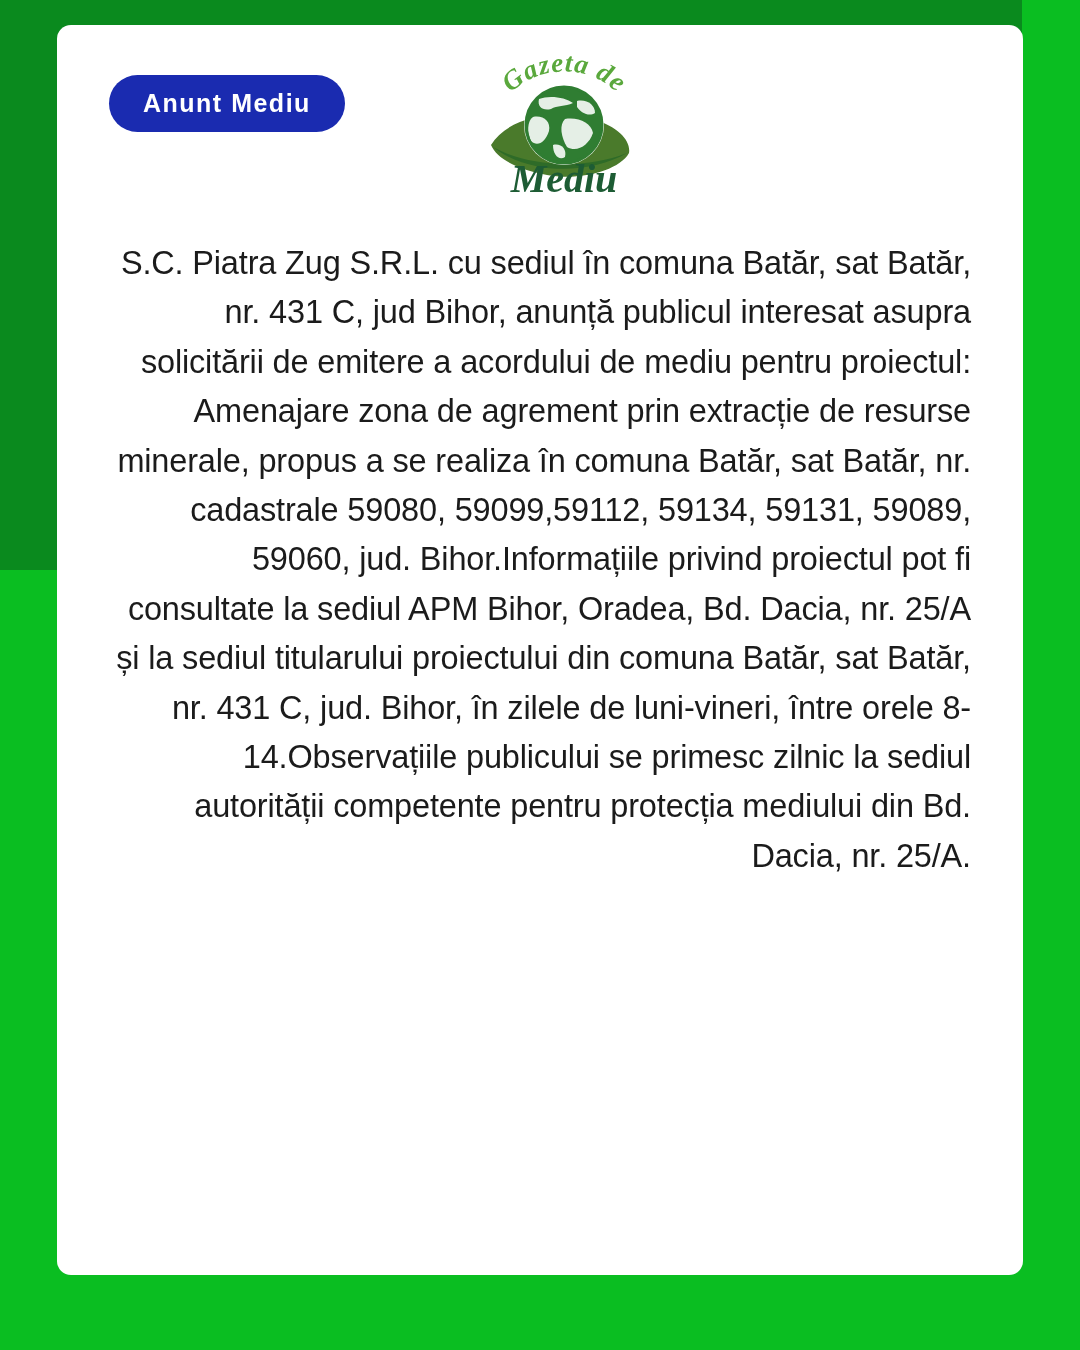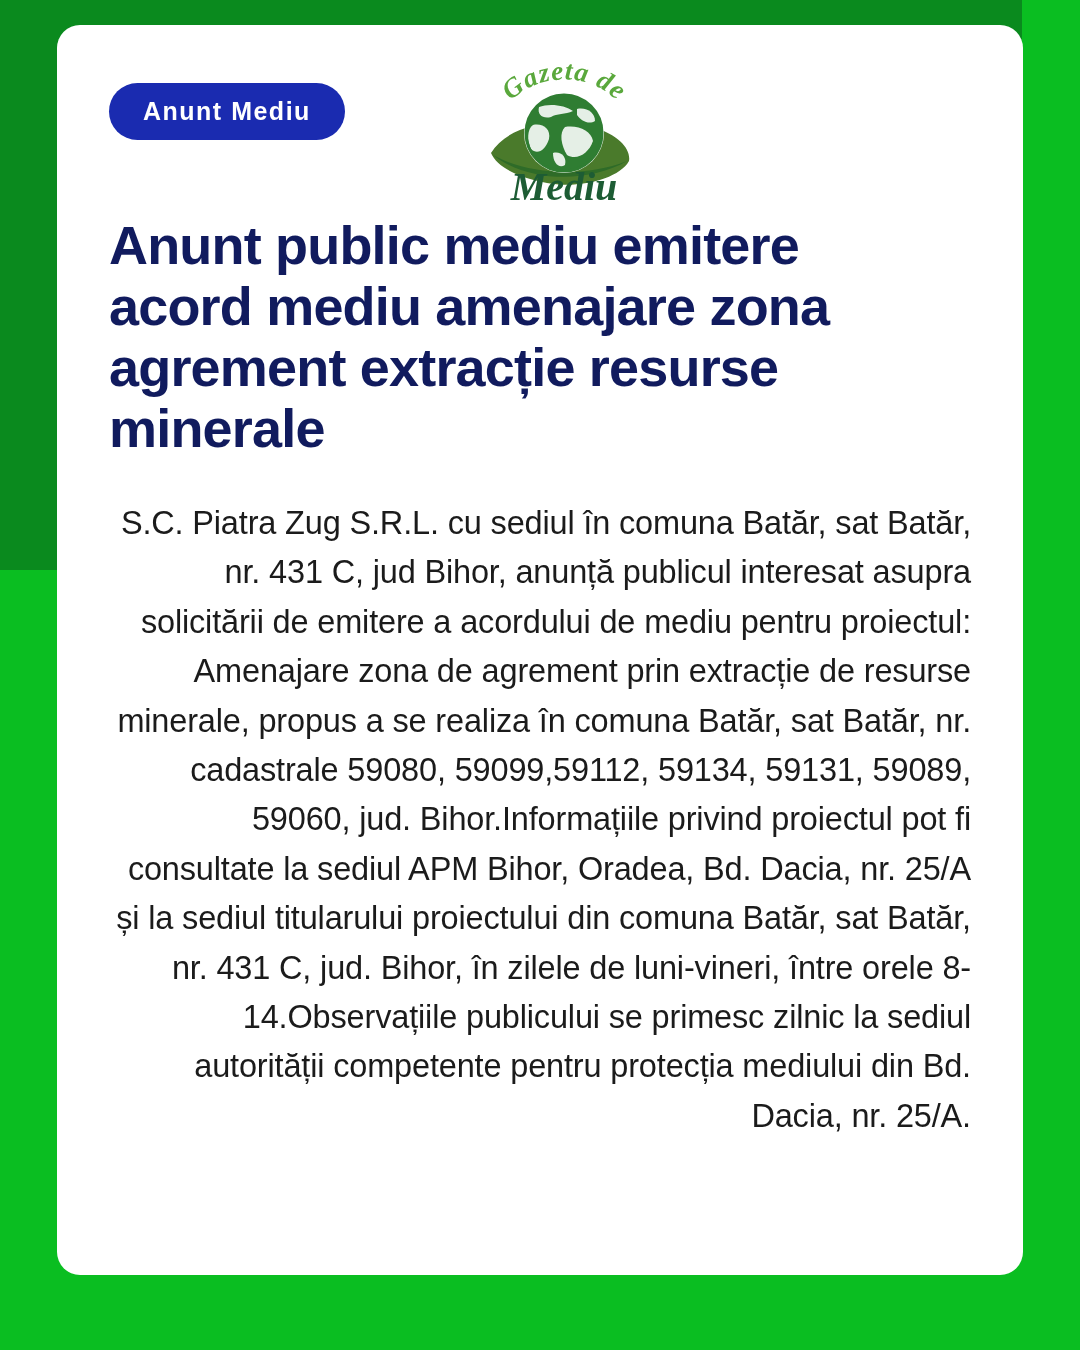--- a/index.html
+++ b/index.html
@@ -40,22 +40,22 @@
   }
 
   
   #card {
     position:absolute;
     left:57px;
     top:25px;
     width:966px;
     height:1250px;
     background:#ffffff;
-    border-radius:23px;
-    padding:32px 52px;
+    border-radius:14px;
+    padding:24px 52px;
   }
 
   
   .header-row {
     display:flex;
     align-items:flex-start;
     justify-content:flex-start;
     height:150px;
     position:relative;
   }
@@ -149,17 +149,16 @@
         <text font-family="'Liberation Serif', serif" font-size="27" font-style="italic" font-weight="700" fill="#5aa83c" letter-spacing="1">
           <textPath href="#arcTop" startOffset="50%" text-anchor="middle">Gazeta de</textPath>
         </text>
 
         <text x="95" y="143" text-anchor="middle" font-family="'Liberation Serif', serif" font-size="40" font-style="italic" font-weight="700" fill="#1d5c34">Mediu</text>
       </svg>
     </div>
 
   </div>
 
-  <h1 class="headline">Anunt public mediu emitere acord mediu amenajare zona agrement extracție resurse minerale</h1>
 
   <p class="body-copy">S.C. Piatra Zug S.R.L. cu sediul în comuna Batăr, sat Batăr, nr. 431 C, jud Bihor, anunță publicul interesat asupra solicitării de emitere a acordului de mediu pentru proiectul: Amenajare zona de agrement prin extracție de resurse minerale, propus a se realiza în comuna Batăr, sat Batăr, nr. cadastrale 59080, 59099,59112, 59134, 59131, 59089, 59060, jud. Bihor.Informațiile privind proiectul pot fi consultate la sediul APM Bihor, Oradea, Bd. Dacia, nr. 25/A și la sediul titularului proiectului din comuna Batăr, sat Batăr, nr. 431 C, jud. Bihor, în zilele de luni-vineri, între orele 8-14.Observațiile publicului se primesc zilnic la sediul autorității competente pentru protecția mediului din Bd. Dacia, nr. 25/A.</p>
 
 </div>
 
 </body></html>

